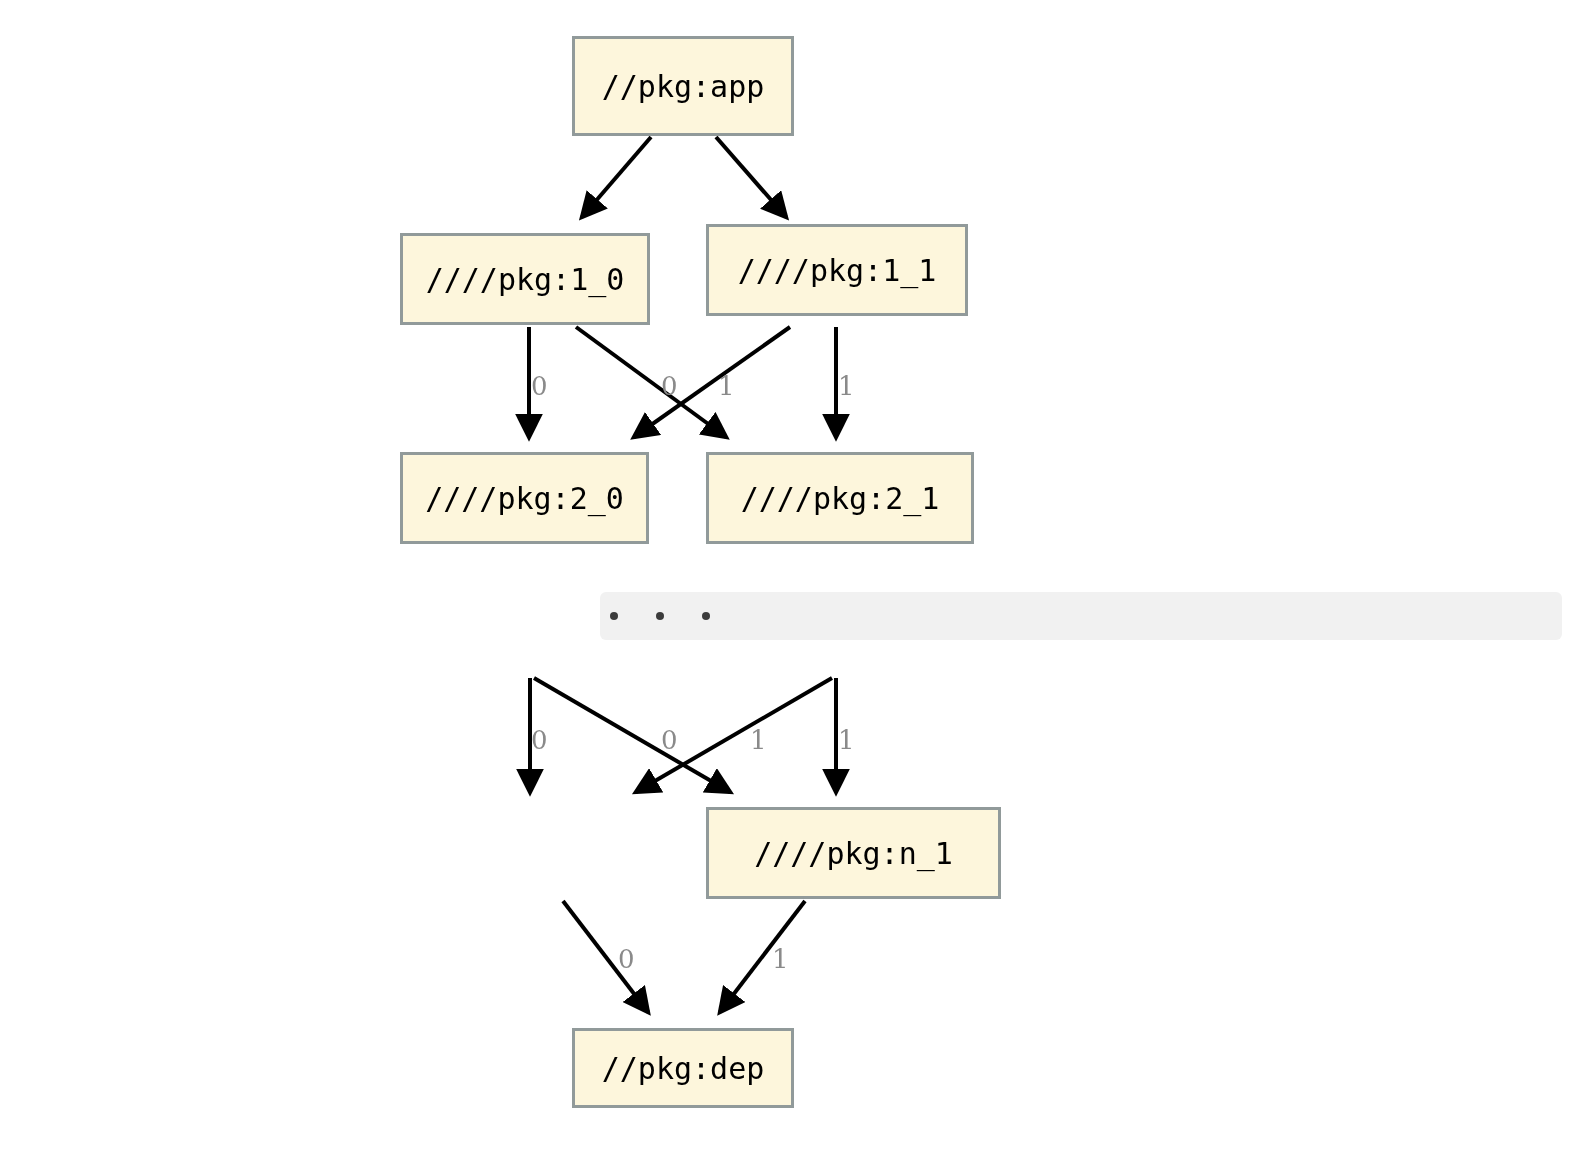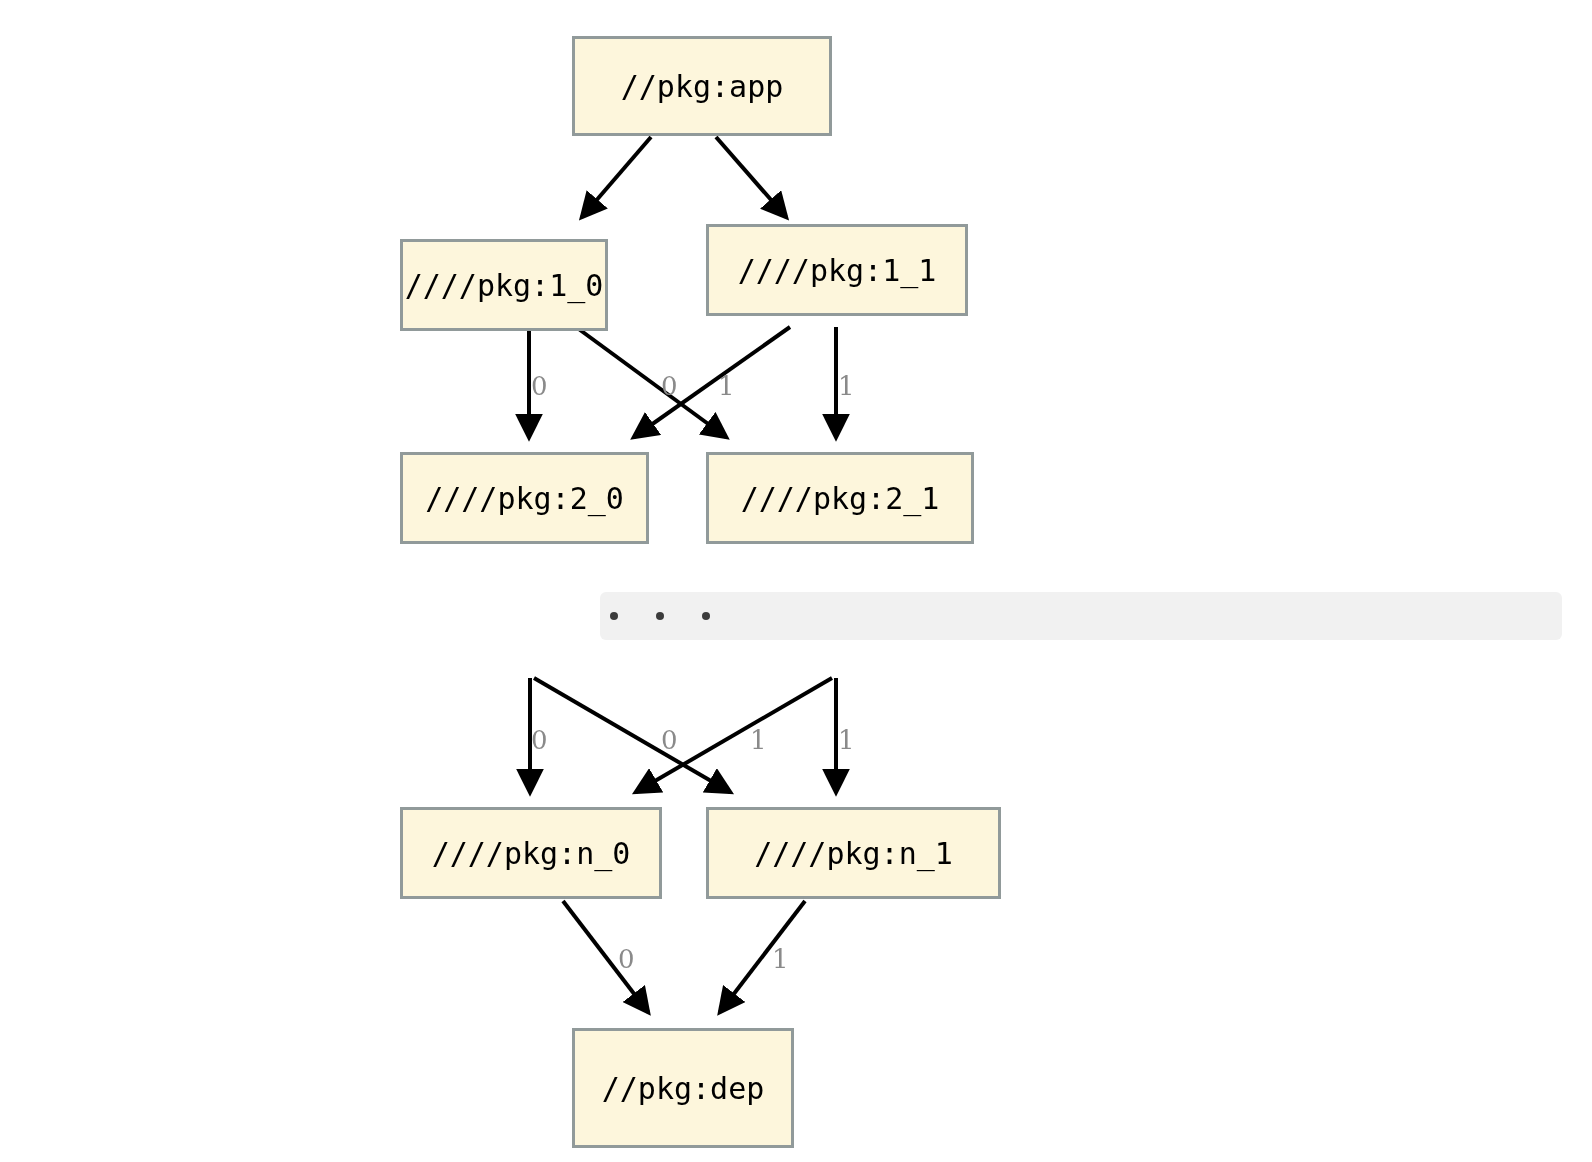--- a/index.html
+++ b/index.html
@@ -96,49 +96,46 @@
 
     <path d="M 832 678 L 636 792" stroke="#000000" stroke-width="4" fill="none" marker-end="url(#arrow)"></path>
 
     <path d="M 836 678 L 836 792" stroke="#000000" stroke-width="4" fill="none" marker-end="url(#arrow)"></path>
 
     <path d="M 563 901 L 648 1012" stroke="#000000" stroke-width="4" fill="none" marker-end="url(#arrow)"></path>
 
     <path d="M 805 901 L 720 1012" stroke="#000000" stroke-width="4" fill="none" marker-end="url(#arrow)"></path>
   </svg>
 
-  <div class="node-box" style="left:572px; top:36px; width:260px; height:100px;">
+  <div class="node-box" style="left:572px; top:36px; width:222px; height:100px;">
     <span class="node-label">//pkg:app</span>
   </div>
 
-  <div class="node-box" style="left:400px; top:239px; width:208px; height:92px;">
+  <div class="node-box" style="left:400px; top:233px; width:250px; height:92px;">
     <span class="node-label">////pkg:1_0</span>
   </div>
 
   <div class="node-box" style="left:706px; top:224px; width:262px; height:92px;">
     <span class="node-label">////pkg:1_1</span>
   </div>
 
   <div class="node-box" style="left:400px; top:452px; width:249px; height:92px;">
     <span class="node-label">////pkg:2_0</span>
   </div>
 
   <div class="node-box" style="left:706px; top:452px; width:268px; height:92px;">
     <span class="node-label">////pkg:2_1</span>
   </div>
 
-  <div class="node-box" style="left:400px; top:807px; width:262px; height:92px;">
-    <span class="node-label">////pkg:n_0</span>
-  </div>
 
   <div class="node-box" style="left:706px; top:807px; width:295px; height:92px;">
     <span class="node-label">////pkg:n_1</span>
   </div>
 
-  <div class="node-box" style="left:572px; top:1028px; width:222px; height:120px;">
+  <div class="node-box" style="left:572px; top:1028px; width:222px; height:80px;">
     <span class="node-label">//pkg:dep</span>
   </div>
 
   <div class="edge-label" style="left:531px; top:371px;">0</div>
   <div class="edge-label" style="left:661px; top:371px;">0</div>
   <div class="edge-label" style="left:718px; top:371px;">1</div>
   <div class="edge-label" style="left:838px; top:371px;">1</div>
 
   <div class="edge-label" style="left:531px; top:725px;">0</div>
   <div class="edge-label" style="left:661px; top:725px;">0</div>

